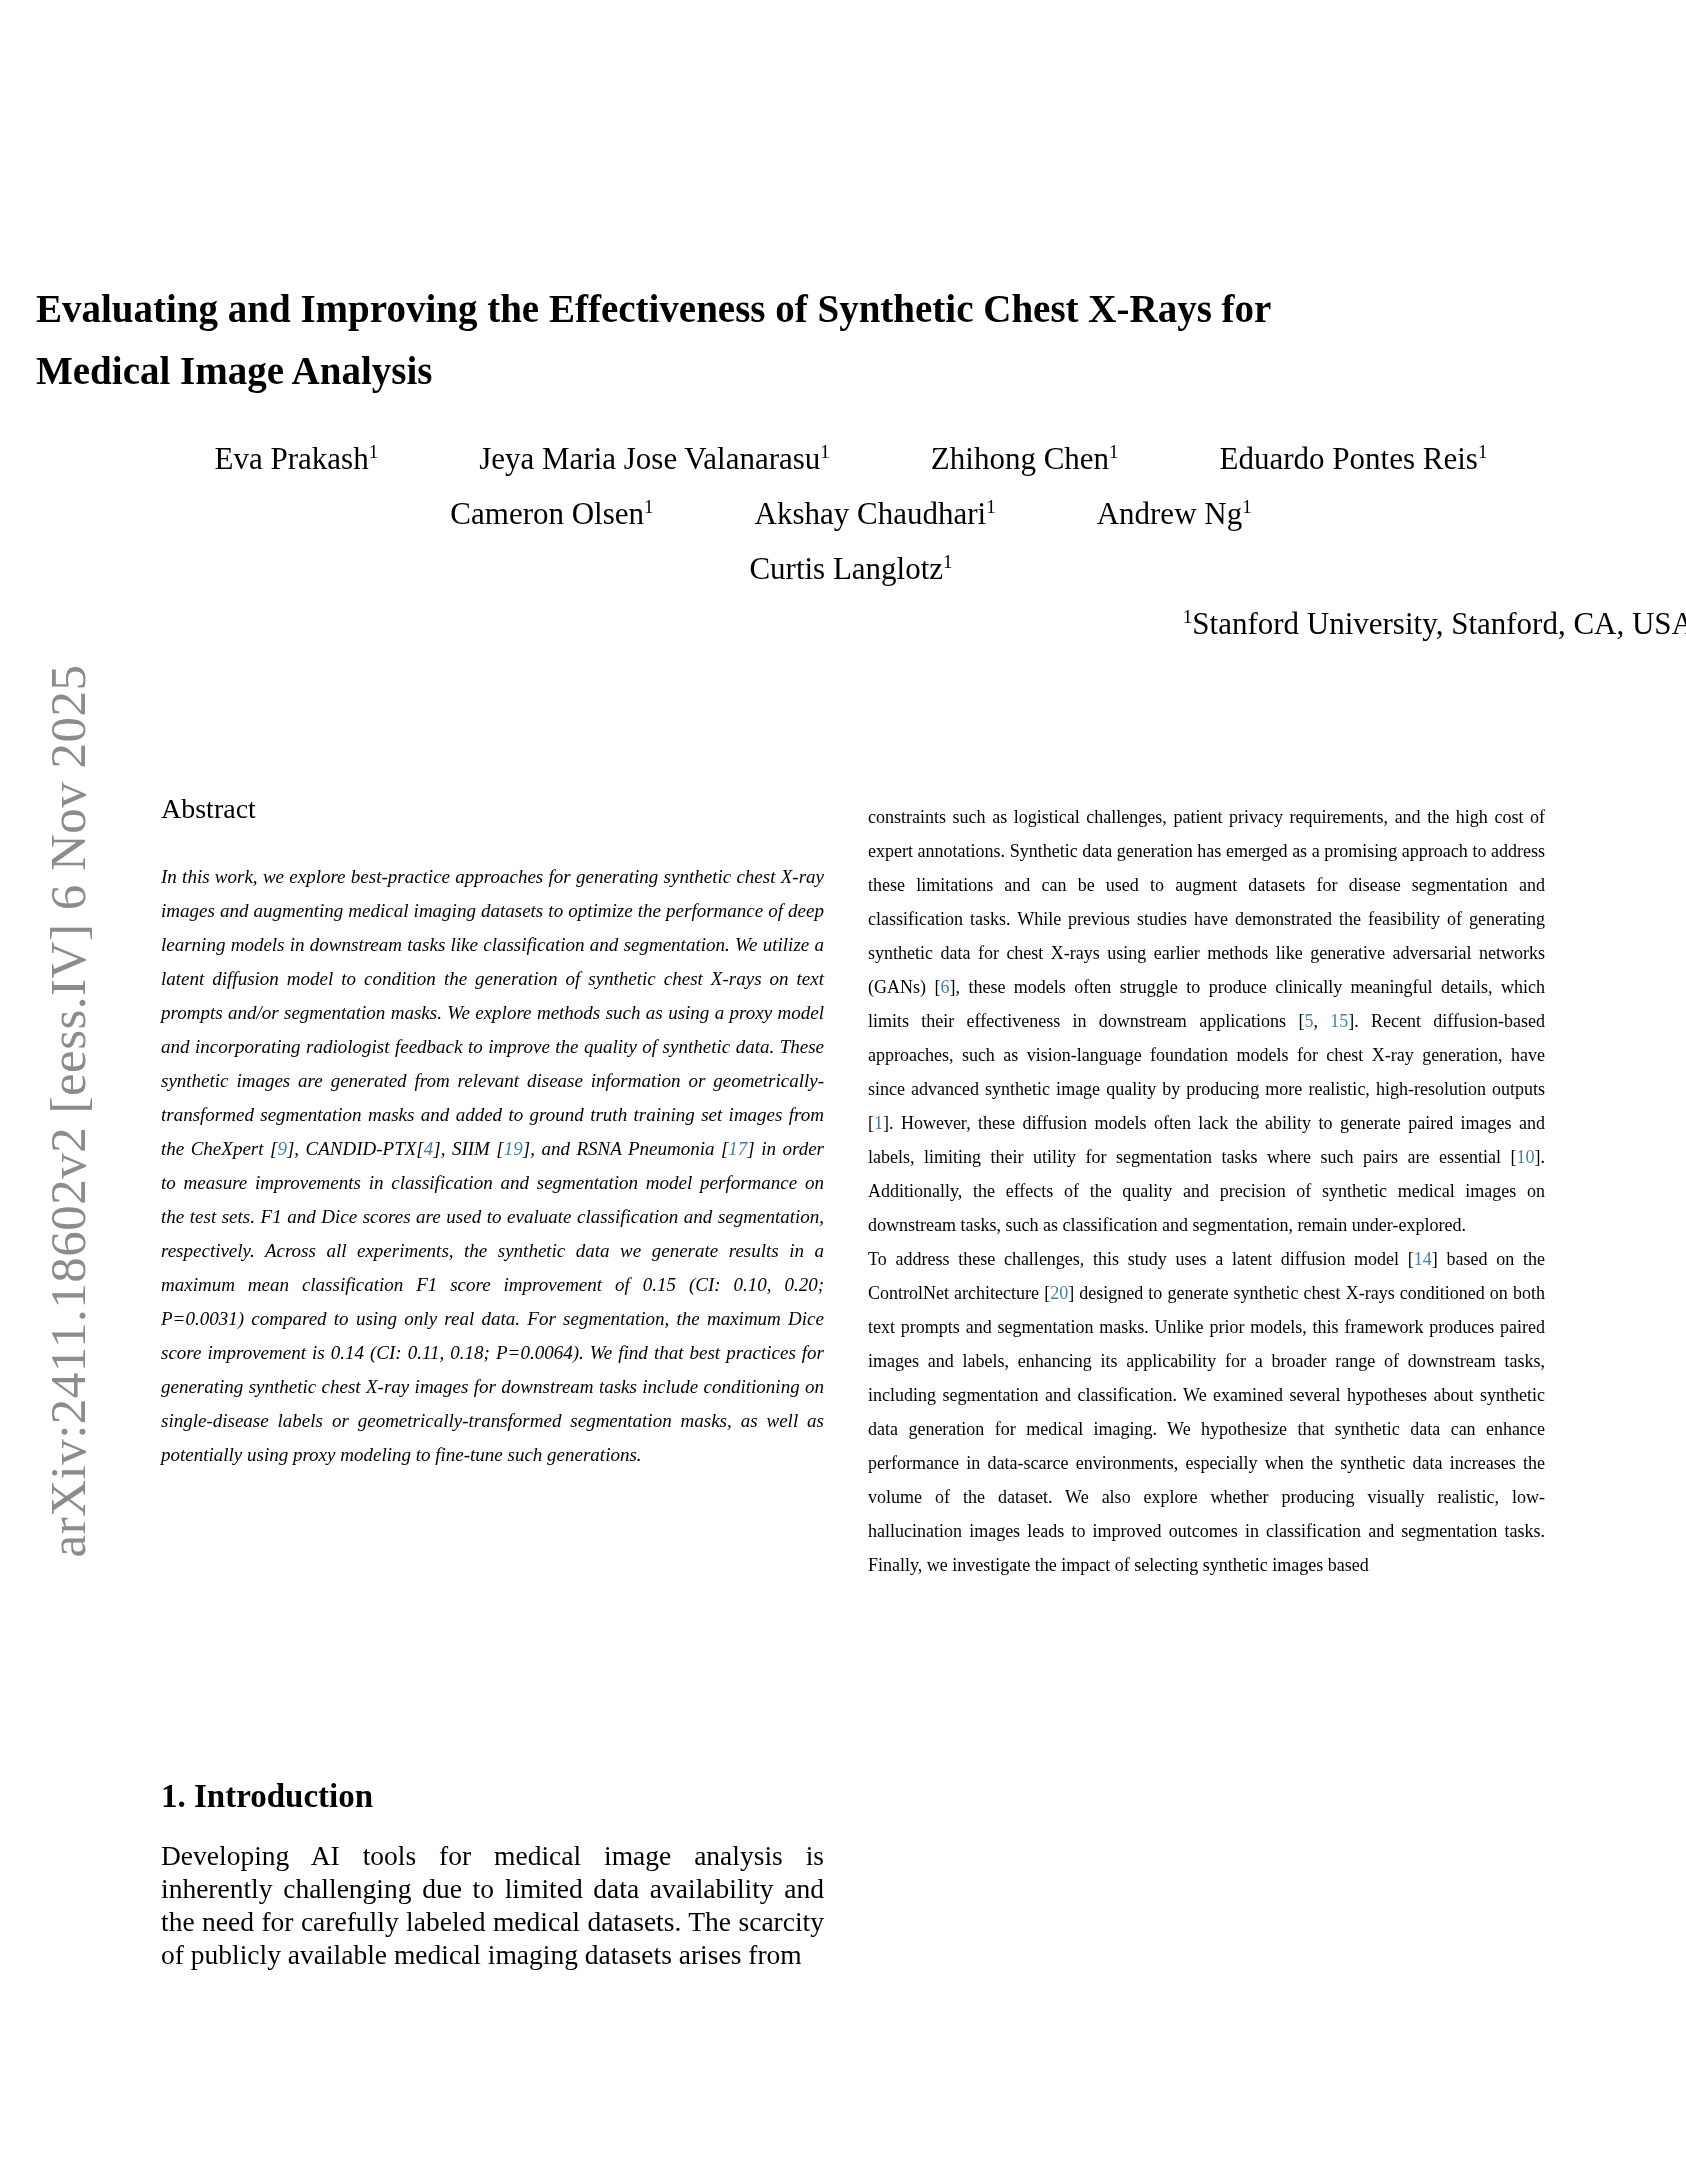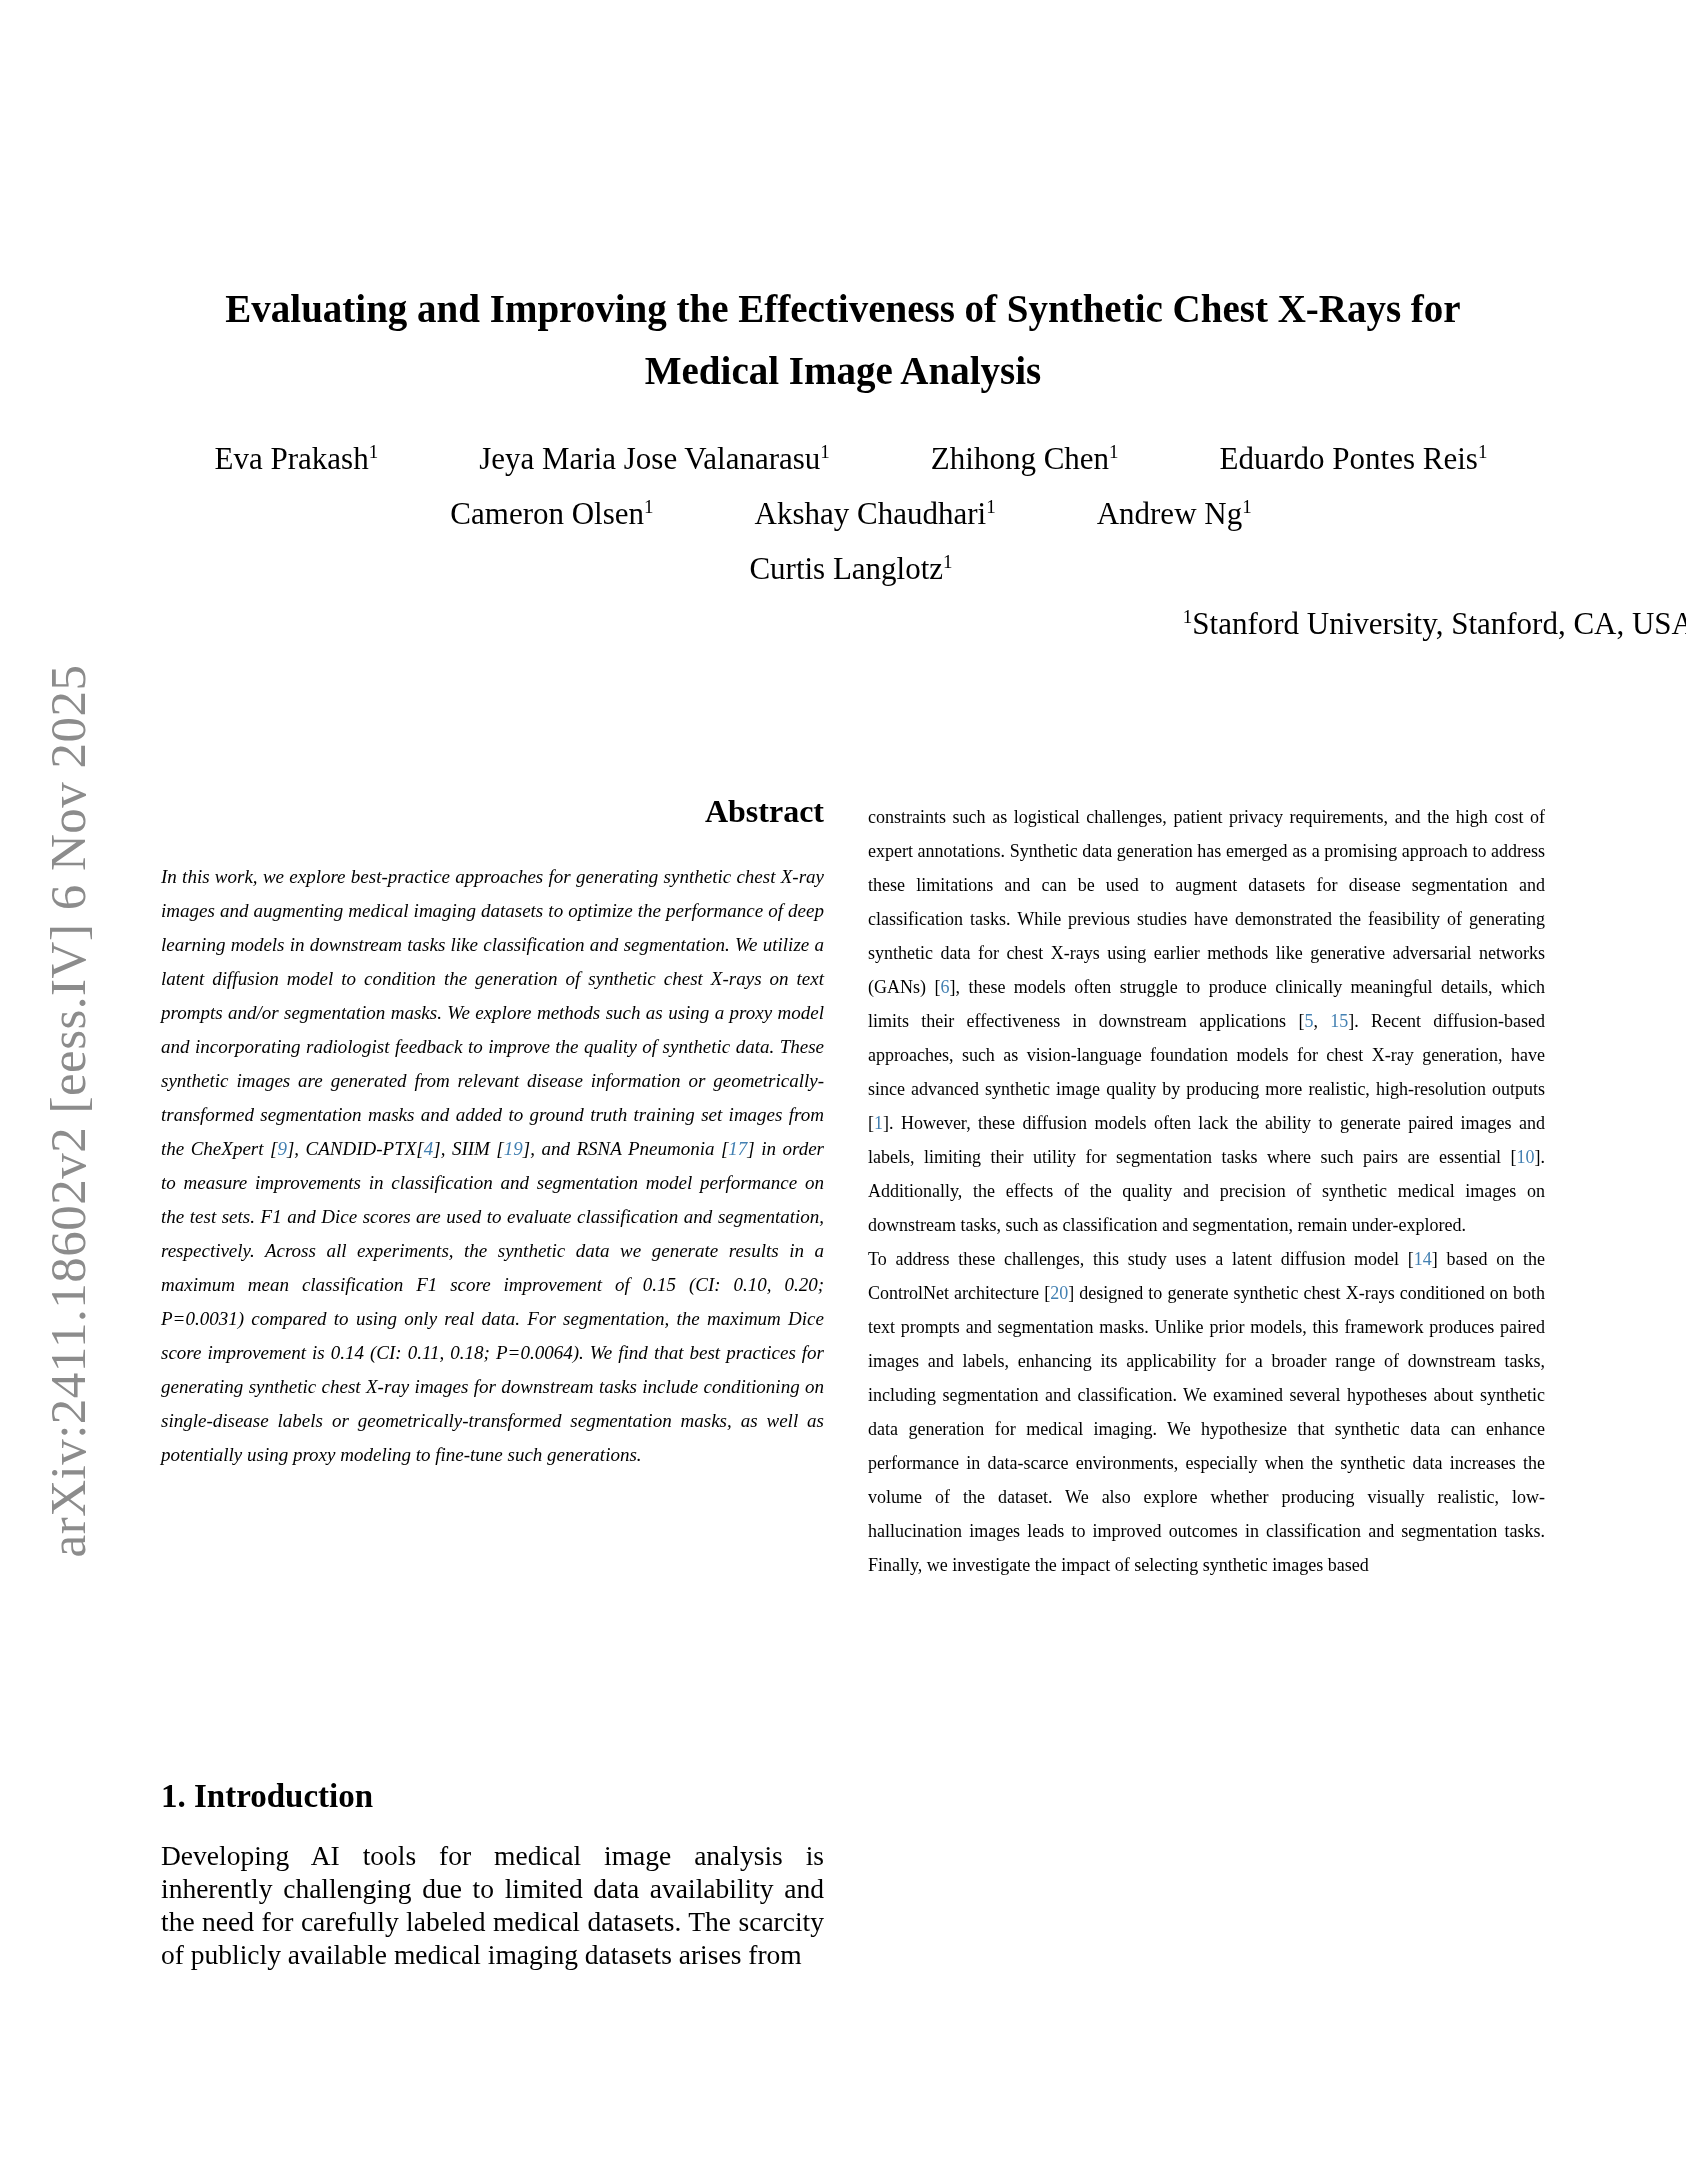--- a/index.html
+++ b/index.html
@@ -31,24 +31,24 @@
     color: var(--watermark-color);
     letter-spacing: 0.5px;
   }
 
   
   .title {
     position: absolute;
     top: 278px;
     left: 0;
     width: 100%;
-    text-align: center;
     font-weight: bold;
     font-size: 39px;
     line-height: 62px;
+    padding-left: 36px;
   }
 
   
   .authors {
     position: absolute;
     top: 441px;
     left: 8px;
     width: 100%;
     font-size: 31px;
   }
@@ -79,23 +79,23 @@
     width: 677px;
     top: 800px;
     font-size: 18px;
     line-height: 34px;
     text-align: justify;
   }
   .abstract-heading {
     position: absolute;
     top: 793px;
     width: 100%;
-    text-align: right;
-    font-size: 32px;
-    font-weight: bold;
+    text-align: left;
+    font-size: 28px;
+    font-weight: normal;
   }
   .abstract-body {
     position: absolute;
     top: 860px;
     width: 100%;
     font-style: italic;
     font-size: 19px;
     line-height: 34px;
     text-align: justify;
   }

